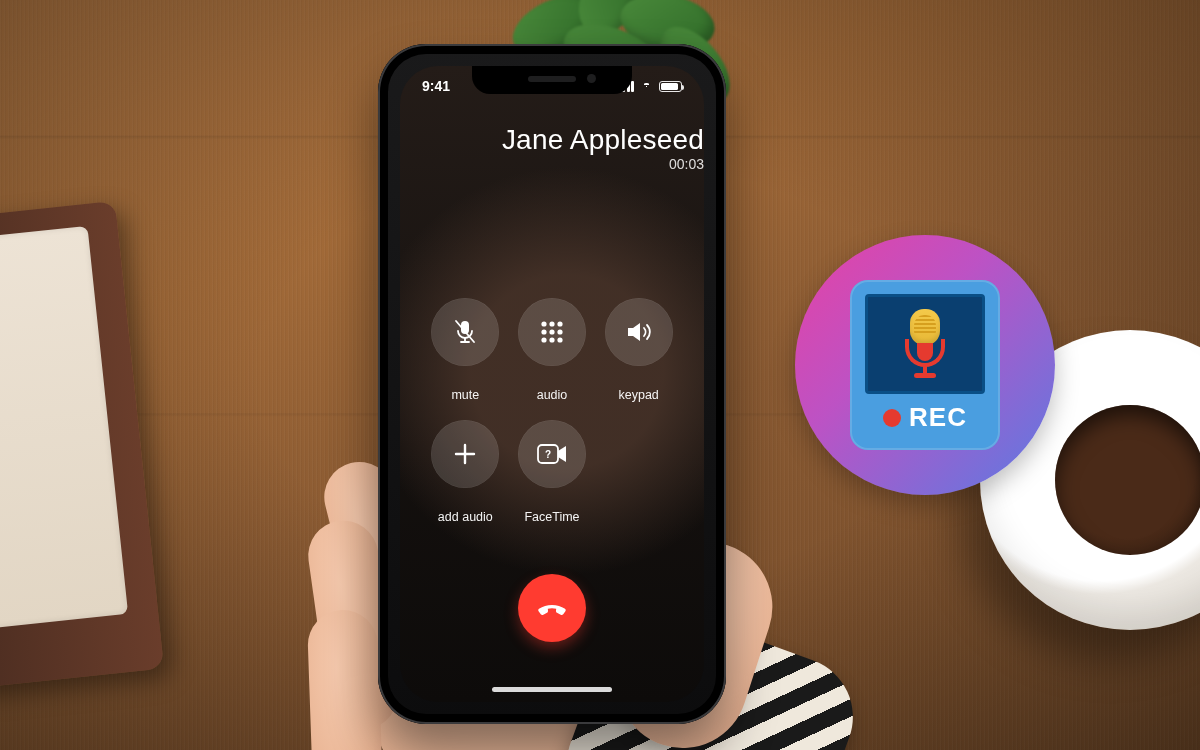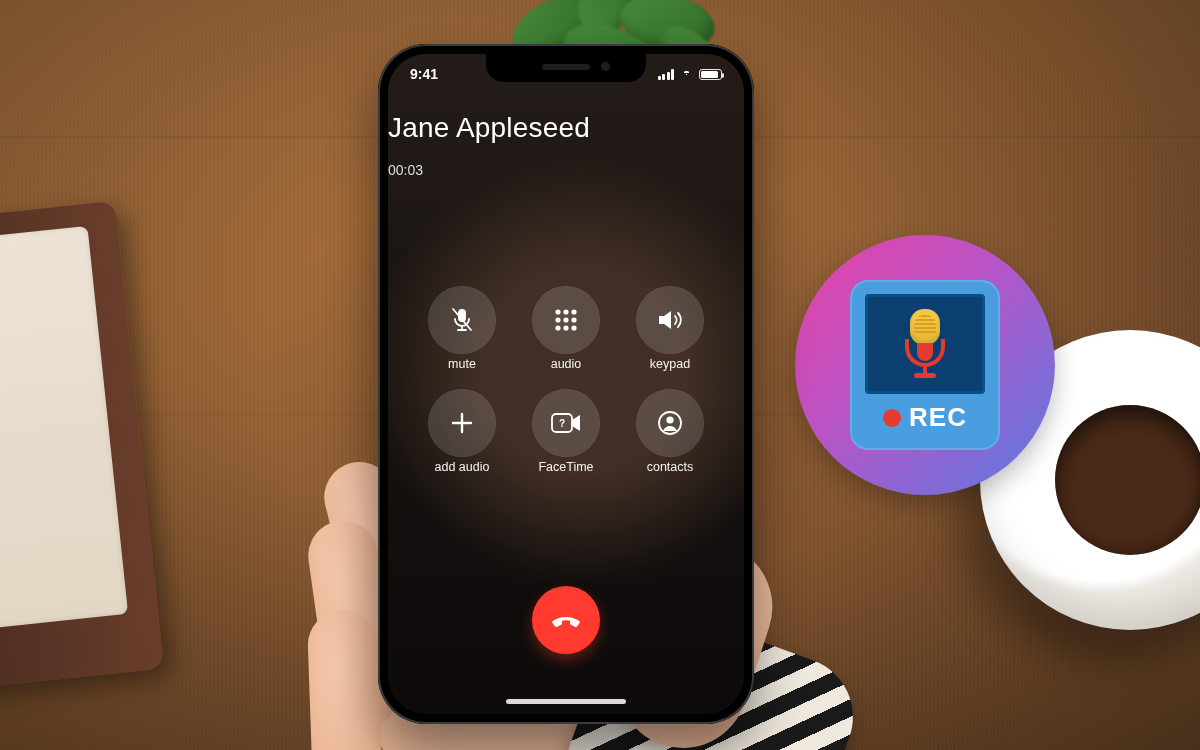--- a/index.html
+++ b/index.html
@@ -153,27 +153,27 @@
     position:absolute; right:-40px; bottom:-40px; width:260px; height:220px;
     border-radius:60px;
     background: repeating-linear-gradient(135deg,#1a1a1a 0 16px,#efe8dc 16px 32px);
     transform: rotate(20deg);
     box-shadow: 0 8px 18px rgba(0,0,0,0.3);
   }
 
   
   .phone{
     position:absolute; left:378px; top:44px;
-    width:376px; height:680px; border-radius:48px;
+    width:348px; height:680px; border-radius:48px;
     background: linear-gradient(#1a1a1b,#0c0c0d);
     box-shadow:
       0 30px 50px rgba(0,0,0,0.45),
       inset 0 0 0 2px #3a3a3c,
       inset 0 0 0 10px #000;
-    padding:10px;
+    padding:22px;
   }
   .screen{
     position:relative; width:100%; height:100%;
     border-radius:38px; overflow:hidden;
     background:
       radial-gradient(circle at 55% 48%, rgba(70,50,40,0.9) 0 26%, rgba(20,15,14,0) 55%),
       linear-gradient(#241c18,#14100e 60%, #0d0b0a);
     color:#fff;
   }
   .notch{
@@ -205,32 +205,32 @@
       radial-gradient(circle at 50% 100%, transparent 0 4px, #fff 4px 5.5px, transparent 6px),
       radial-gradient(circle at 50% 100%, transparent 0 7px, #fff 7px 8.5px, transparent 9px);
     -webkit-mask: linear-gradient(45deg, transparent 49%, #000 50%), linear-gradient(-45deg, transparent 49%, #000 50%);
     -webkit-mask-composite: source-in; mask-composite: intersect;
   }
   .batt{ width:23px; height:11px; border:1px solid rgba(255,255,255,0.9); border-radius:3px; position:relative; }
   .batt::after{ content:""; position:absolute; right:-3px; top:3px; width:2px; height:5px; background:rgba(255,255,255,0.9); border-radius:0 2px 2px 0;}
   .batt i{ position:absolute; left:1px; top:1px; bottom:1px; width:80%; background:#fff; border-radius:1.5px;}
 
   .caller{
-    text-align:left; margin-top:58px;
+    text-align:right; margin-top:58px;
   }
   .caller-name{ font-size:28px; font-weight:400; letter-spacing:0.2px; }
-  .caller-timer{ font-size:14px; opacity:0.85; margin-top:18px; font-variant-numeric: tabular-nums; }
+  .caller-timer{ font-size:14px; opacity:0.85; margin-top:0; font-variant-numeric: tabular-nums; }
 
   .grid{
     position:absolute; left:0; right:0; top:232px;
     display:grid; grid-template-columns: repeat(3, 1fr);
     row-gap:18px; column-gap:0; padding:0 22px;
     justify-items:center;
   }
-  .ctl{ display:flex; flex-direction:column; align-items:center; gap:3px; }
+  .ctl{ display:flex; flex-direction:column; align-items:center; gap:22px; }
   .btn{
     width:68px; height:68px; border-radius:50%;
     background: rgba(255,255,255,0.14);
     display:flex; align-items:center; justify-content:center;
     color:#fff;
     box-shadow: inset 0 0 0 0.5px rgba(255,255,255,0.08);
   }
   .lbl{ font-size:12.5px; color:#fff; opacity:0.95; }
   svg{ display:block; }
 
@@ -382,32 +382,20 @@
             <svg width="32" height="24" viewBox="0 0 32 24" fill="none" stroke="#fff" stroke-width="1.8">
               <rect x="2" y="3" width="20" height="18" rx="4"></rect>
               <path d="M22 9l8-5v16l-8-5z" fill="#fff" stroke="none"></path>
               <text x="12" y="16" text-anchor="middle" font-size="10" font-weight="700" fill="#fff" stroke="none">?</text>
             </svg>
           </span>
         </div>
         <div class="lbl">FaceTime</div>
       </div>
 
-      <div class="ctl">
-        <div class="btn">
-          <span>
-            <svg width="28" height="28" viewBox="0 0 28 28" fill="none" stroke="#fff" stroke-width="1.8">
-              <circle cx="14" cy="14" r="11"></circle>
-              <circle cx="14" cy="11" r="3.6" fill="#fff" stroke="none"></circle>
-              <path d="M7 22c1.4-3.5 4-5 7-5s5.6 1.5 7 5" fill="#fff" stroke="none"></path>
-            </svg>
-          </span>
-        </div>
-        <div class="lbl">contacts</div>
-      </div>
 
     </div>
 
     <div class="end">
       <span>
         <svg width="36" height="36" viewBox="0 0 36 36" fill="#fff">
           <path d="M18 15c-4.8 0-9.3 1.3-13 3.8-0.8 0.6-1 1.7-0.4 2.5l2.2 3c0.6 0.8 1.6 1 2.5 0.5l3.7-2.1c0.7-0.4 1.1-1.2 1-2l-0.2-1.9c1.4-0.4 2.8-0.6 4.2-0.6s2.8 0.2 4.2 0.6l-0.2 1.9c-0.1 0.8 0.3 1.6 1 2l3.7 2.1c0.9 0.5 1.9 0.3 2.5-0.5l2.2-3c0.6-0.8 0.4-1.9-0.4-2.5C27.3 16.3 22.8 15 18 15z"></path>
         </svg>
       </span>
     </div>

